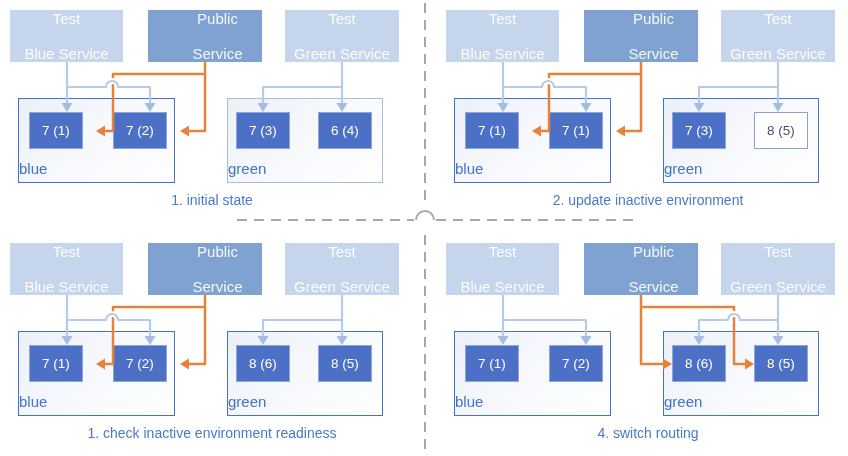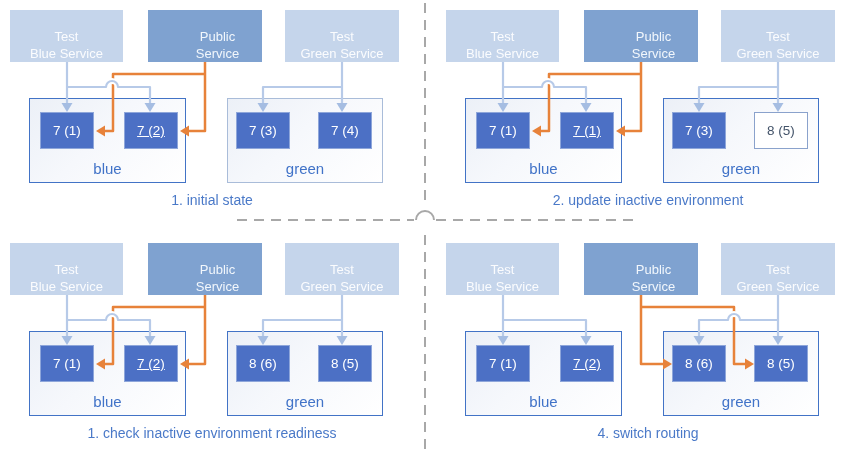--- a/index.html
+++ b/index.html
@@ -8,52 +8,52 @@
     font-family:"Liberation Sans",sans-serif;overflow:hidden;
     -webkit-font-smoothing:antialiased;
   }
   *{box-sizing:border-box;}
   .quadrant{position:absolute;width:424px;height:228px;}
   #q1{left:0;top:0;} #q2{left:436px;top:0;} #q3{left:0;top:233px;} #q4{left:436px;top:233px;}
 
   
   .svc{
     position:absolute;top:10px;height:52px;display:flex;flex-direction:column;
-    align-items:center;justify-content:flex-end;text-align:center;
-    font-size:13px;line-height:17px;color:#ffffff;z-index:2;
+    align-items:center;justify-content:space-between;text-align:center;
+    font-size:15px;line-height:17px;color:#ffffff;z-index:2;
   }
   .svc.light{background:#c5d5eb;color:#fbfcfe;}
   .svc.dark{background:#7fa2d0;color:#f2f7fc;}
   .svc.s1{left:10px;width:113px;}
   .svc.s2{left:148px;width:114px;padding-left:25px;}
   .svc.s3{left:285px;width:114px;}
 
   
   .env{
     position:absolute;top:98px;z-index:1;
     border:1.5px solid #5577bd;
     background:linear-gradient(135deg,#ecf0f7 0%,#f6f8fc 45%,#ffffff 100%);
   }
-  .env.blue{left:29px;width:157px;height:85px;}
+  .env.blue{left:18px;width:157px;height:85px;}
   .env.green{left:227px;width:156px;height:85px;}
   .env.dark{border-color:#4273c6;}
   .env.light{border-color:#a9bcd9;}
   .env-label{
-    position:absolute;left:0;right:0;bottom:5px;text-align:center;
+    position:absolute;left:0;right:0;bottom:5px;text-align:left;
     font-size:15px;color:#4173c8;
   }
   .inst{
     position:absolute;top:13px;width:54px;height:37px;
     display:flex;align-items:center;justify-content:center;
     font-size:13.5px;z-index:2;
   }
   .inst.filled{background:#4c70c5;border:1px solid #8ea6da;color:#ffffff;}
   .inst.outline{background:#ffffff;border:1px solid #8aa2cc;color:#44546a;}
   .env.blue  .inst:nth-of-type(1){left:10px;}
-  .env.blue  .inst:nth-of-type(2){left:94px;text-decoration:underline;}
+  .env.blue  .inst:nth-of-type(2){left:94px;}
   .env.green .inst:nth-of-type(1){left:8px;}
   .env.green .inst:nth-of-type(2){left:90px;}
 
   .caption{
     position:absolute;top:192px;left:0;width:424px;text-align:center;
     font-size:14px;color:#4a79c8;
   }
 
   
   svg.connectors{position:absolute;left:0;top:0;z-index:5;pointer-events:none;}
@@ -101,21 +101,21 @@
       <div class="inst filled">
         <span>7 (2)</span>
         </div>
       <span class="env-label">blue</span>
     </div>
     <div class="env green light">
       <div class="inst filled">
         <span>7 (3)</span>
         </div>
       <div class="inst filled">
-        <span>7 (4)</span>
+        <span>6 (4)</span>
         </div>
       <span class="env-label">green</span>
     </div>
 
     <svg class="connectors" width="424" height="228" viewBox="0 0 424 228">
       <g>
         <path class="or" d="M205 62 V131 H189"></path>
           <polygon class="orh" points="189,125.5 189,136.5 180,131"></polygon>
         <path class="or" d="M205 74 H113 V131 H105"></path>
           <polygon class="orh" points="105,125.5 105,136.5 96,131"></polygon>

